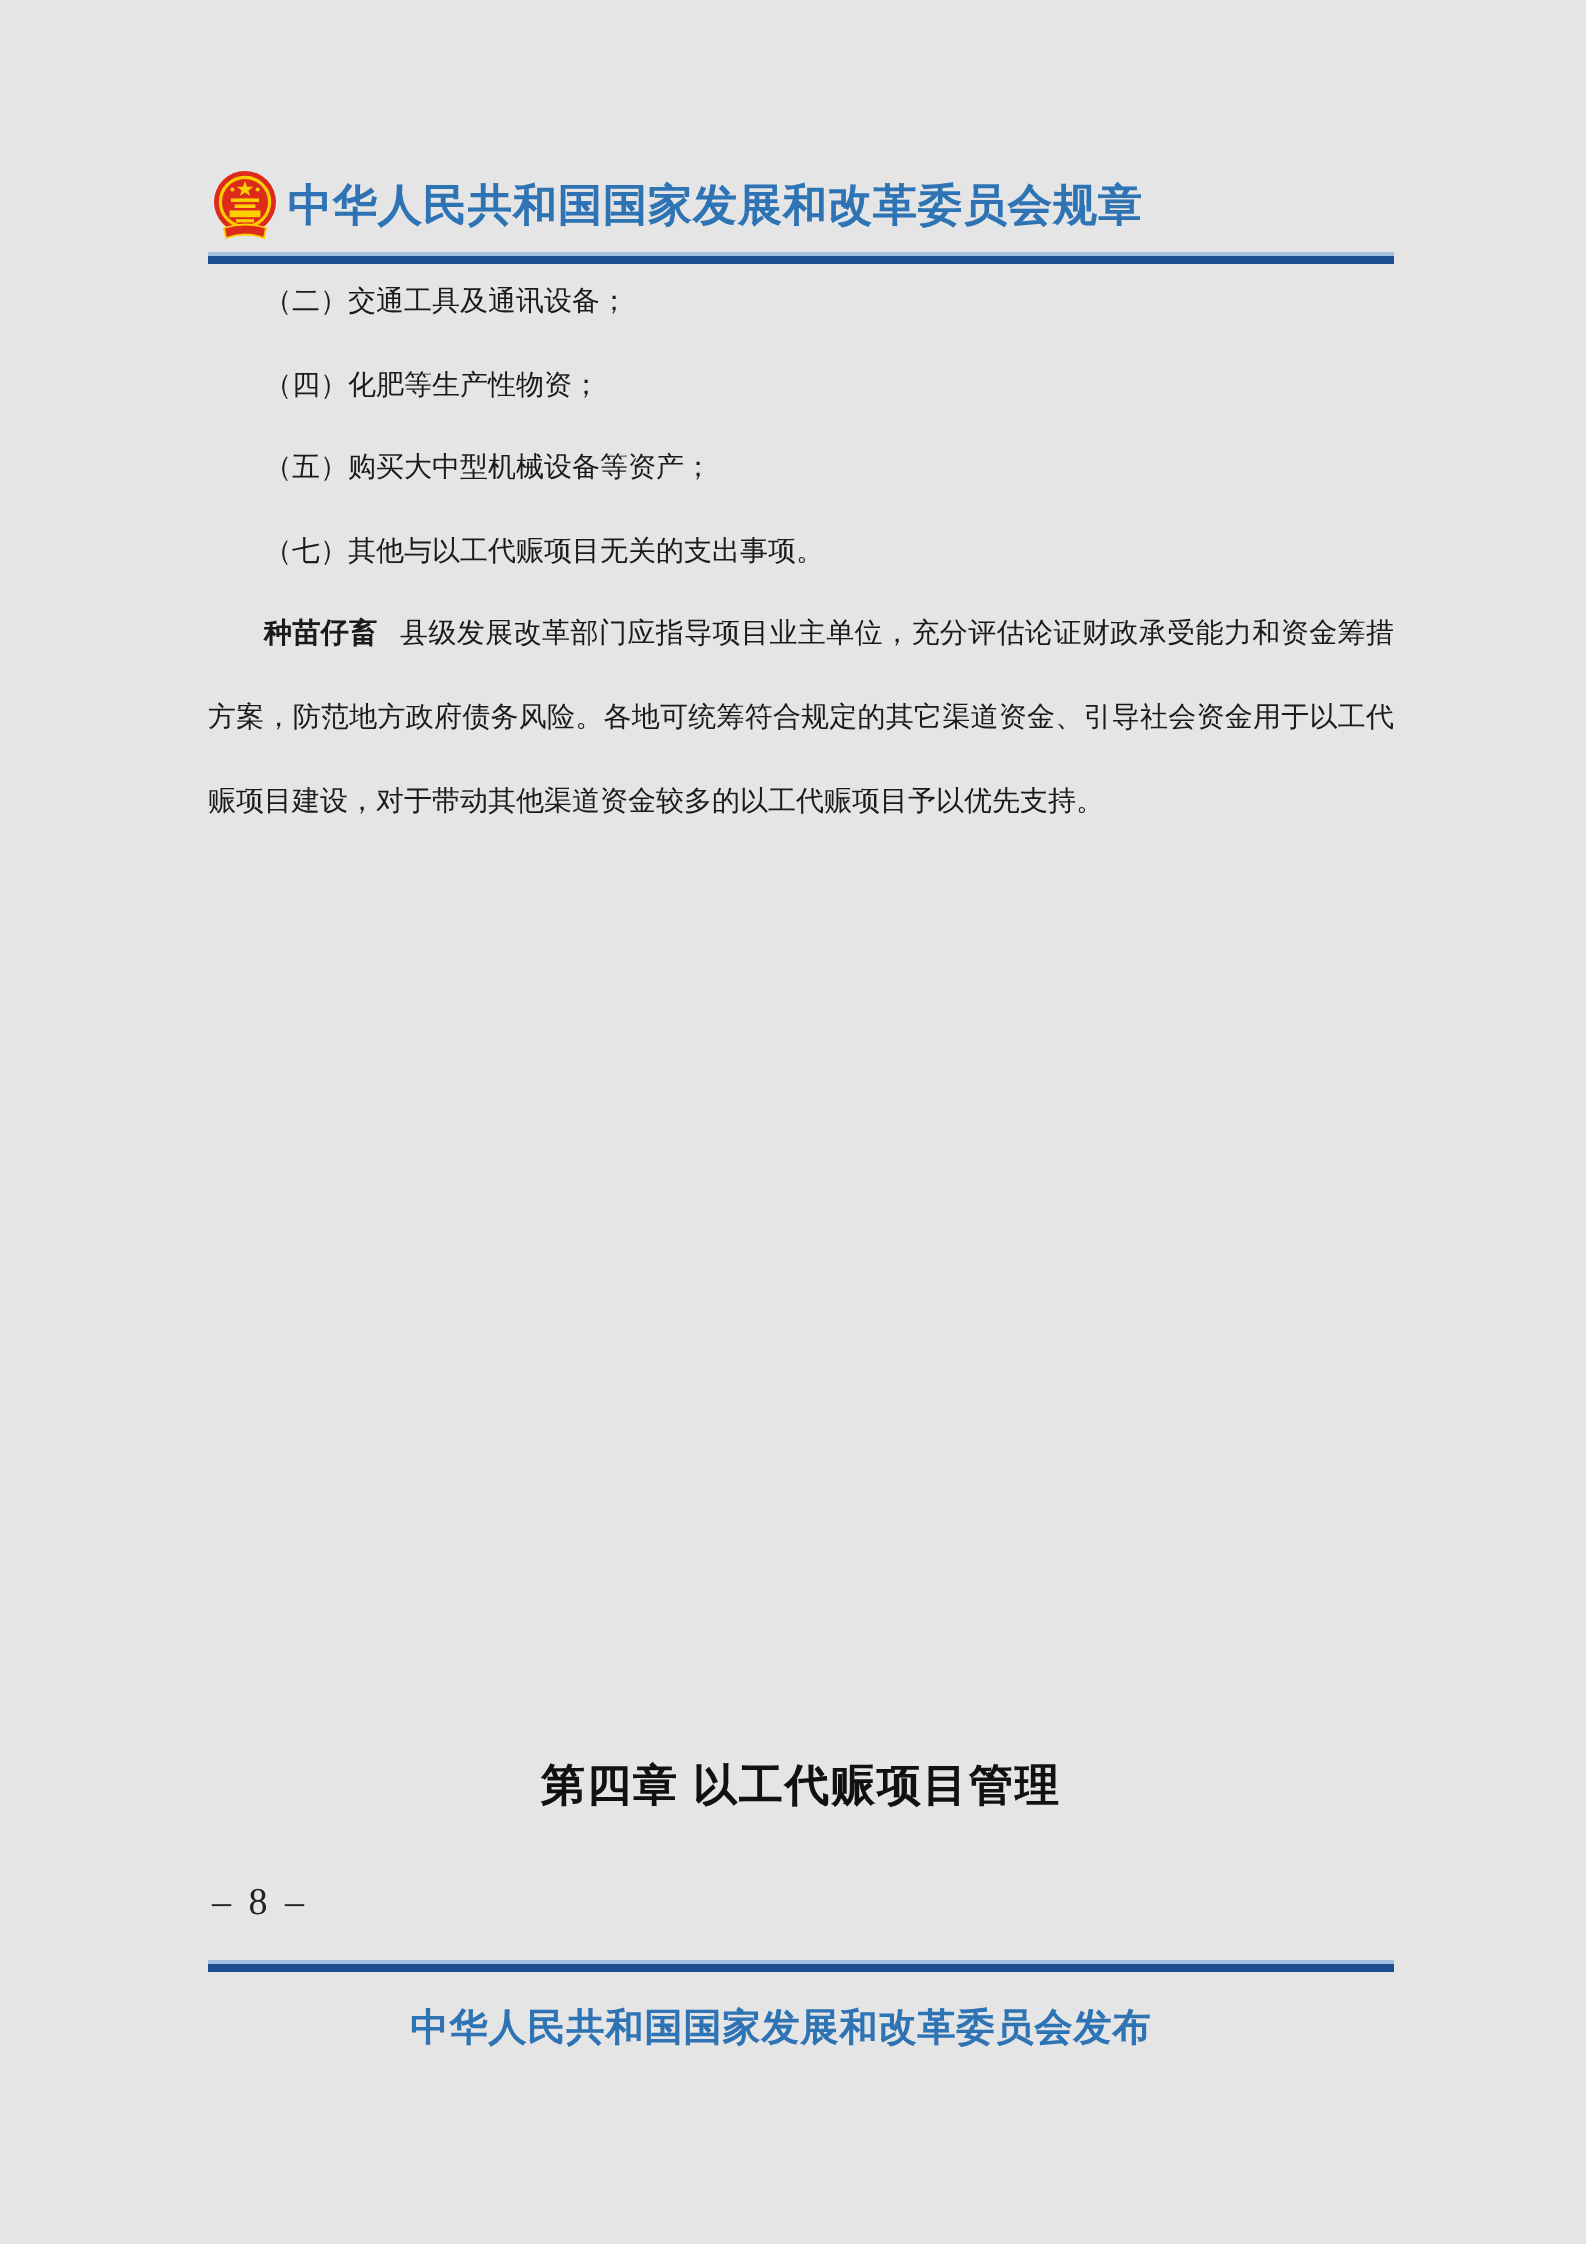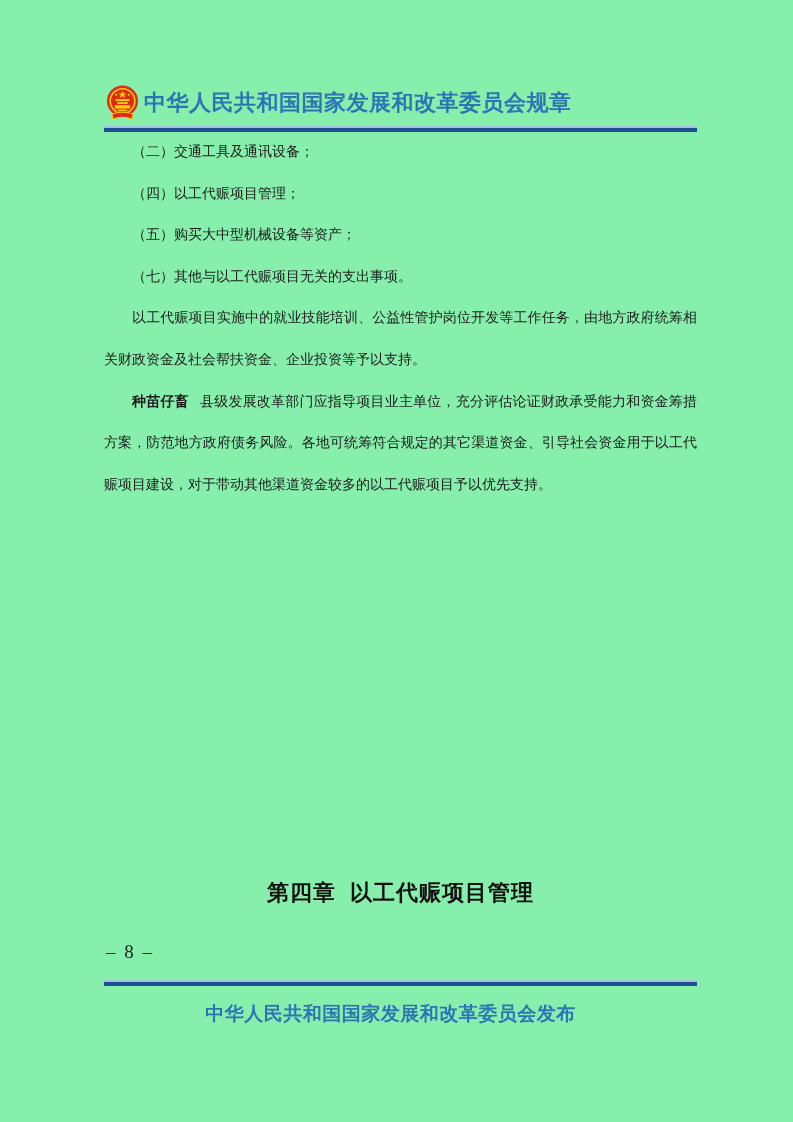--- a/index.html
+++ b/index.html
@@ -1,19 +1,19 @@
 <!DOCTYPE html>
 <html lang="zh"><head>
 <meta charset="utf-8">
 <style>
   html,body{margin:0;padding:0;background:#ffffff;}
   .page{
     position:relative;
     width:793px;height:1122px;
-    background:#86efac;
+    background:#e5e5e5;
     overflow:hidden;
     color:#1a1a1a;
     font-family:"Liberation Serif", serif;
   }
   
   .doc-header{
     position:absolute;left:104px;top:83px;width:593px;height:40px;
     display:flex;align-items:center;gap:3px;
   }
   .emblem{width:37px;height:39px;flex:0 0 auto;display:inline-block;}
@@ -36,21 +36,21 @@
     text-align:justify;text-justify:inter-ideograph;
   }
   .doc-body p{margin:0;text-indent:2em;}
   .li{white-space:nowrap;}
   .li.tight{letter-spacing:-1.3px;}
   .term{font-weight:bold;margin-right:0.8em;}
   
   .chapter{
     position:absolute;left:104px;top:878px;width:593px;margin:0;
     text-align:center;
-    font-family:Liberation Mono, monospace;
+    font-family:Liberation Sans, sans-serif;
     font-weight:bold;font-size:22px;letter-spacing:1px;
     color:#111;
   }
   
   .page-number{
     position:absolute;left:106px;top:941px;
     font-size:19px;letter-spacing:2px;color:#222;
   }
   .footer-text{
     position:absolute;left:104px;top:1001px;width:573px;
@@ -79,25 +79,24 @@
         <rect x="14" y="25.6" width="9" height="1.6" fill="#fcd000"></rect>
         <path d="M8 30 Q18.5 26.5 29 30 L28 35 Q18.5 31.5 9 35 Z" fill="#dd2a1b" stroke="#fcd000" stroke-width="0.9"></path>
       </svg>
     </span>
     <span class="header-title">中华人民共和国国家发展和改革委员会规章</span>
   </div>
   <div class="rule rule-top"></div>
 
   <div class="doc-body">
     <p class="li">（二）交通工具及通讯设备；</p>
-    <p class="li">（四）以工代赈项目管理；</p>
+    <p class="li">（四）化肥等生产性物资；</p>
     <p class="li">（五）购买大中型机械设备等资产；</p>
     <p class="li">（七）其他与以工代赈项目无关的支出事项。</p>
 
-    <p class="para">以工代赈项目实施中的就业技能培训、公益性管护岗位开发等工作任务，由地方政府统筹相关财政资金及社会帮扶资金、企业投资等予以支持。</p>
 
     <p class="para"><span class="term">种苗仔畜</span><span>县级发展改革部门应指导项目业主单位，充分评估论证财政承受能力和资金筹措方案，防范地方政府债务风险。各地可统筹符合规定的其它渠道资金、引导社会资金用于以工代赈项目建设，对于带动其他渠道资金较多的以工代赈项目予以优先支持。</span></p>
 
   </div>
 
   <h2 class="chapter">第四章 以工代赈项目管理</h2>
 
   <div class="page-number">– 8 –</div>
   <div class="rule rule-bottom"></div>
   <div class="footer-text">中华人民共和国国家发展和改革委员会发布</div>

